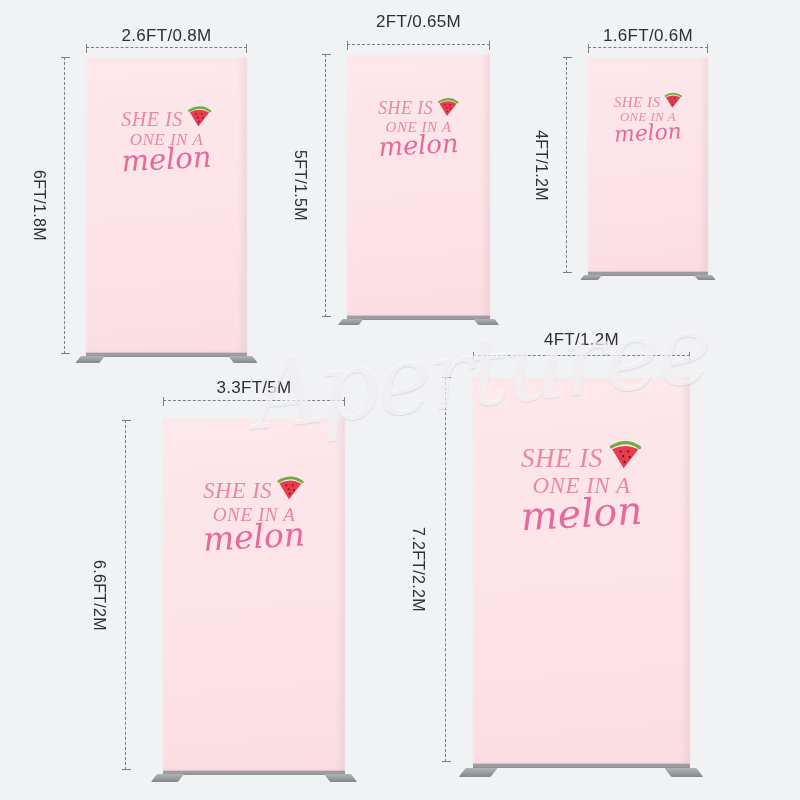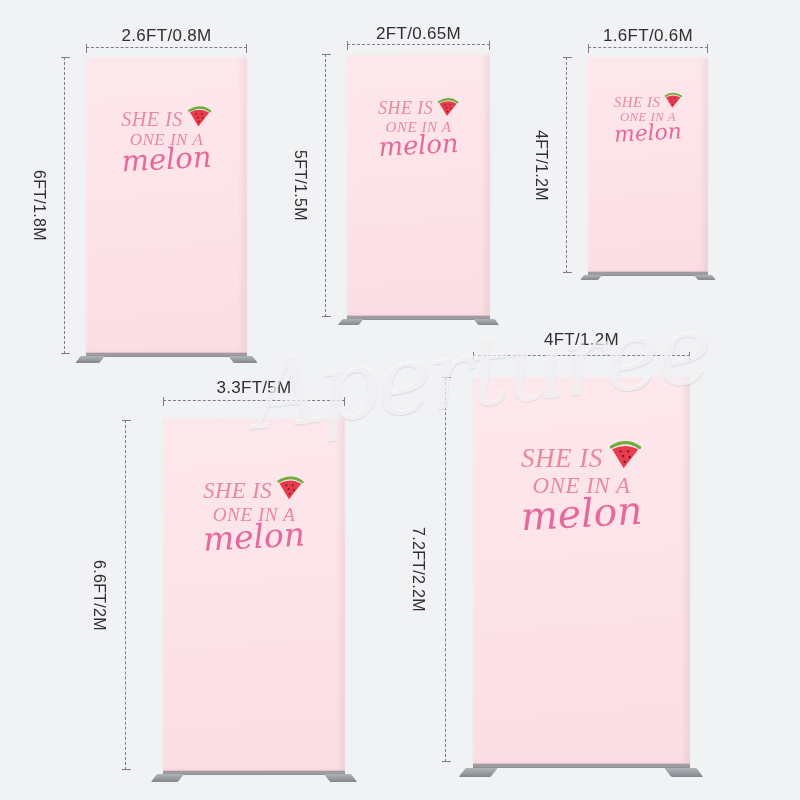--- a/index.html
+++ b/index.html
@@ -54,21 +54,21 @@
   
   .unit{position:absolute;left:0;top:0;width:0;height:0;}
   .u1{--f:1;}
   .u1 .panel {left:86px;top:57px;width:161px;height:297px;}
   .u1 .wlabel{left:86px;top:26px;width:161px;}
   .u1 .wline {left:86px;top:47px;width:161px;}
   .u1 .hline {left:64px;top:57px;height:297px;}
   .u1 .hlabel{left:28px;top:57px;width:22px;height:297px;}
   .u2{--f:.89;}
   .u2 .panel {left:347px;top:54px;width:143px;height:263px;}
-  .u2 .wlabel{left:347px;top:24px;width:143px;}
+  .u2 .wlabel{left:347px;top:12px;width:143px;}
   .u2 .wline {left:347px;top:44px;width:143px;}
   .u2 .hline {left:325px;top:54px;height:263px;}
   .u2 .hlabel{left:289px;top:54px;width:22px;height:263px;}
   .u3{--f:.75;}
   .u3 .panel {left:588px;top:57px;width:120px;height:216px;}
   .u3 .wlabel{left:588px;top:26px;width:120px;}
   .u3 .wline {left:588px;top:47px;width:120px;}
   .u3 .hline {left:566px;top:57px;height:216px;}
   .u3 .hlabel{left:530px;top:57px;width:22px;height:216px;}
   .u4{--f:1.13;}

